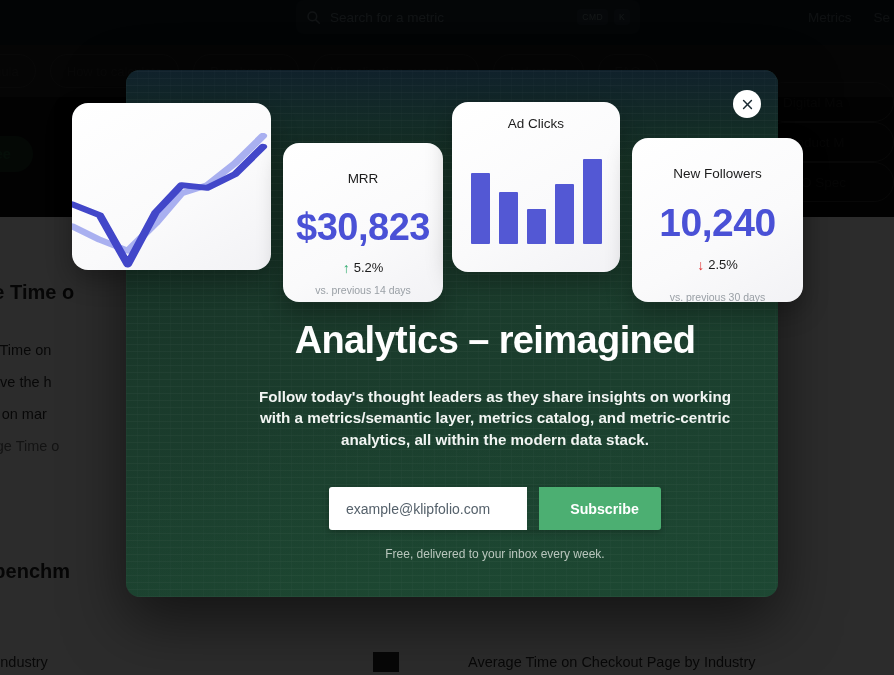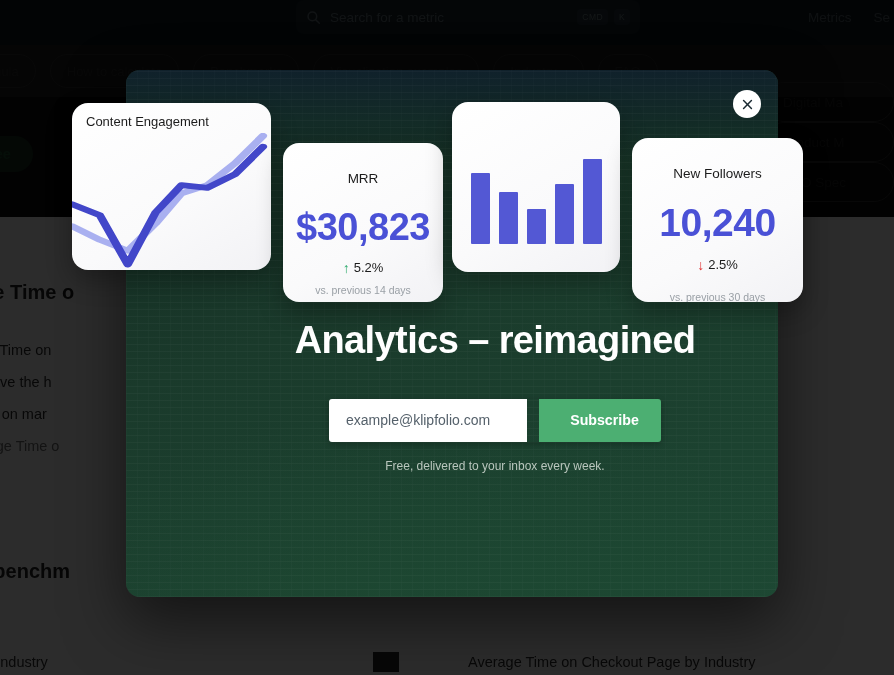--- a/index.html
+++ b/index.html
@@ -284,38 +284,38 @@
     <button class="close-btn">
       <svg viewBox="0 0 14 14" width="11" height="11" fill="none" stroke="#1b2b33" stroke-width="1.9" stroke-linecap="round">
         <line x1="2" y1="2" x2="12" y2="12"></line>
           <line x1="12" y1="2" x2="2" y2="12"></line>
       </svg>
     </button>
 
     <div class="cards">
 
       <div class="card" id="card-engagement">
-        <div class="card-title">Content Engagement</div>
         <svg class="linechart" viewBox="0 0 100 100" preserveAspectRatio="none">
           <polyline fill="none" stroke="#a9b0f0" stroke-width="4.2" stroke-linejoin="round" stroke-linecap="round" points="0,68 14,78 28,86 42,66 55,44 68,38 82,22 96,2"></polyline>
           <polyline fill="none" stroke="#4247c9" stroke-width="4.2" stroke-linejoin="round" stroke-linecap="round" points="0,52 14,60 28,96 42,58 55,38 68,40 82,30 96,10"></polyline>
         </svg>
       </div>
 
       <div class="card" id="card-mrr">
         <div class="card-title">MRR</div>
         <div class="card-big">$30,823</div>
         <div class="card-delta">
           <span class="arrow up">↑</span>
           <span>5.2%</span>
         </div>
         <div class="card-sub">vs. previous 14 days</div>
       </div>
 
       <div class="card" id="card-adclicks">
+        <div class="card-title">Ad Clicks</div>
         <div class="barchart">
           <div class="bar" style="height:76%"></div>
           <div class="bar" style="height:55%"></div>
           <div class="bar" style="height:37%"></div>
           <div class="bar" style="height:64%"></div>
           <div class="bar" style="height:90%"></div>
         </div>
       </div>
 
       <div class="card" id="card-followers">
@@ -324,20 +324,21 @@
         <div class="card-delta">
           <span class="arrow down">↓</span>
           <span>2.5%</span>
         </div>
         <div class="card-sub">vs. previous 30 days</div>
       </div>
     </div>
 
     <div class="modal-body">
       <div class="modal-h1">Analytics – reimagined</div>
+      <div class="modal-p">Follow today's thought leaders as they share insights on working with a metrics/semantic layer, metrics catalog, and metric-centric analytics, all within the modern data stack.</div>
 
       <form class="subform">
         <input type="text" placeholder="example@klipfolio.com" style="">
         <button type="submit">Subscribe</button>
       </form>
 
       <div class="sub-note">Free, delivered to your inbox every week.</div>
     </div>
   </div>
 </div>

